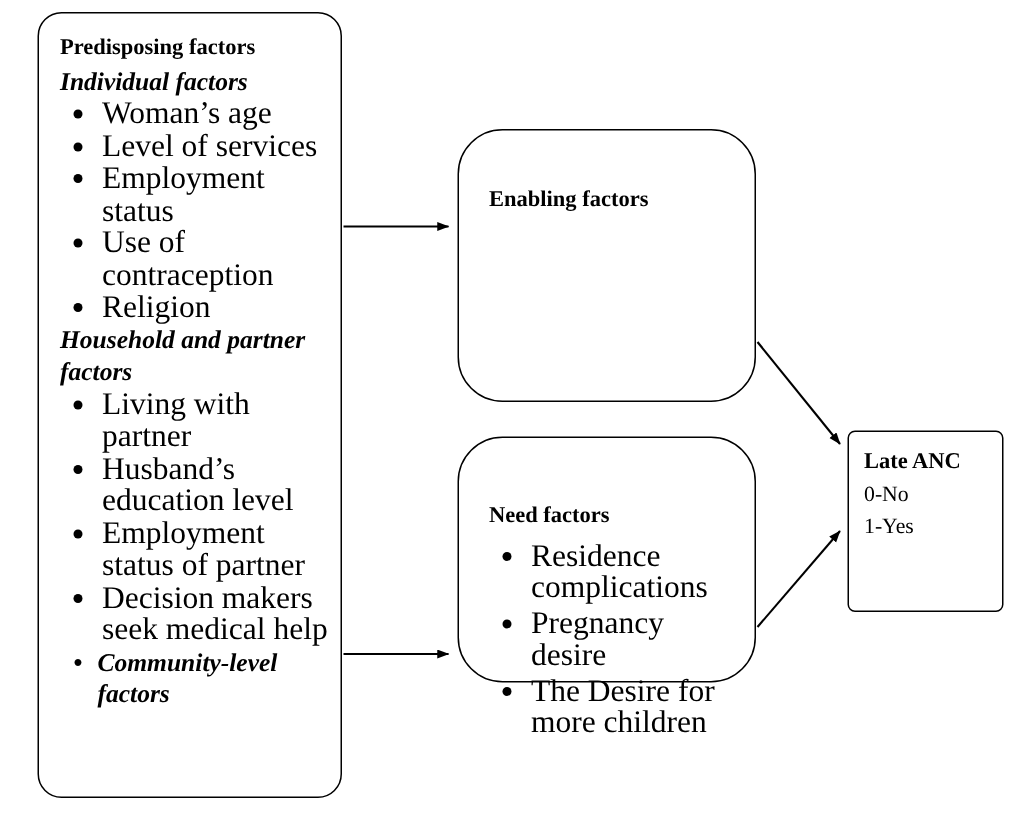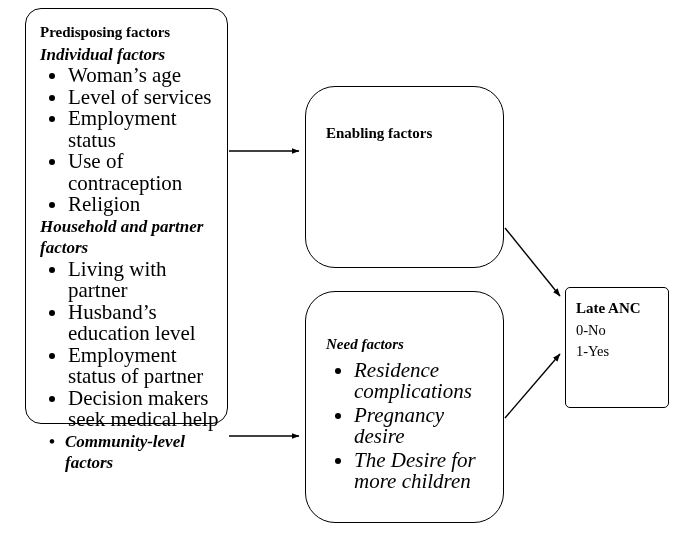--- a/index.html
+++ b/index.html
@@ -15,36 +15,35 @@
     background: #fff;
     overflow: hidden;
   }
   .box {
     position: absolute;
     border: 1.5px solid #000;
     background: #fff;
   }
   .box-predisposing {
     left: 25px; top: 8px;
-    width: 203px; height: 416px;
+    width: 203px; height: 524px;
     border-radius: 16px;
     padding: 13px 6px 8px 14px;
   }
   .box-enabling {
     left: 305px; top: 86px;
     width: 199px; height: 182px;
     border-radius: 30px;
     padding: 36px 10px 20px 20px;
   }
   .box-need {
     left: 305px; top: 291px;
-    width: 199px; height: 232px;
+    width: 199px; height: 164px;
     border-radius: 30px;
     padding: 42px 10px 10px 20px;
-    font-style: italic;
   }
   .box-outcome {
     left: 565px; top: 287px;
     width: 104px; height: 121px;
     border-radius: 5px;
     padding: 10px 8px 8px 10px;
     font-size: 14.5px;
     line-height: 21px;
   }
   .title {

